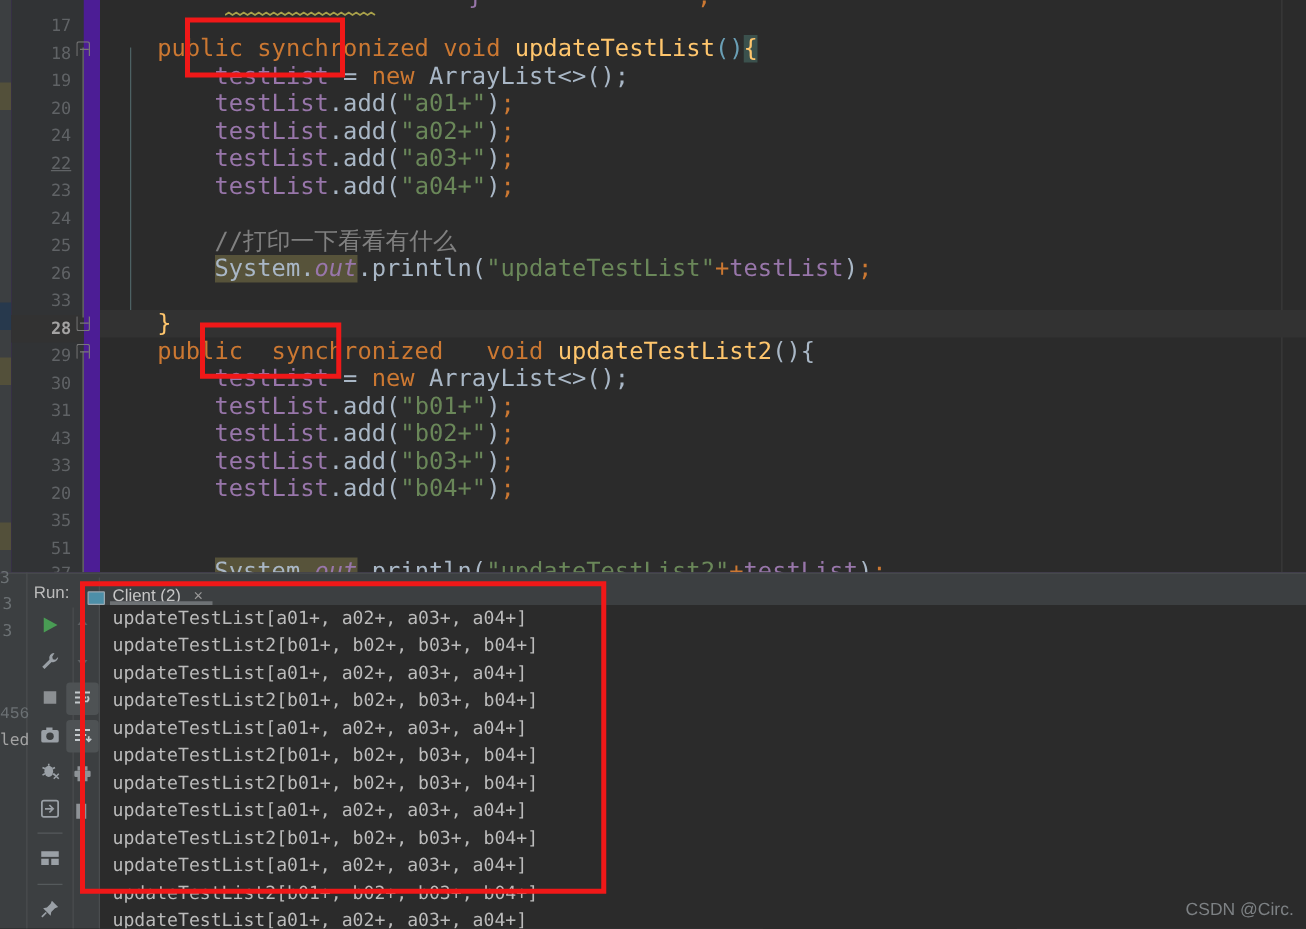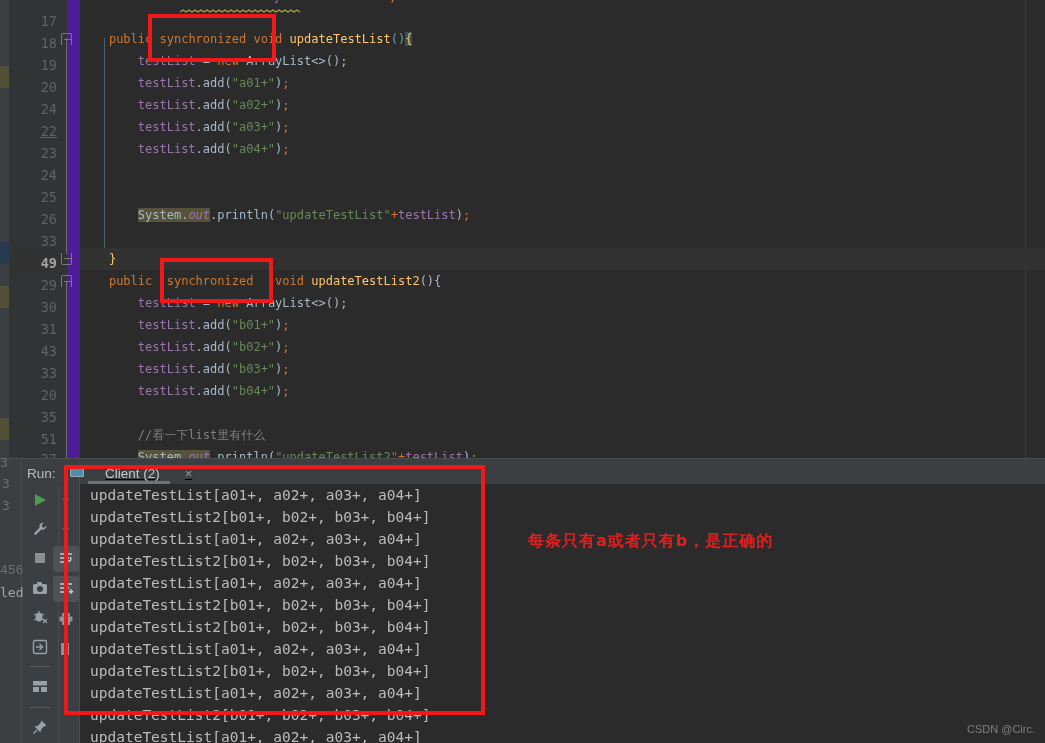--- a/index.html
+++ b/index.html
@@ -106,21 +106,21 @@
     position: absolute;
     width: 1px;
     background: #4d6163;
   }
 
   .code-line {
     position: absolute; left: 0;
     height: 22px; line-height: 22px;
     white-space: pre;
     font-family: "DejaVu Sans Mono", monospace;
-    font-size: 12px;
+    font-size: 19px;
     color: #a9b7c6;
   }
   .code-line.cur-line { background: #323232; width: 965px; }
 
   .kw   { color: #cc7832; }
   .mth  { color: #ffc66d; }
   .fld  { color: #9876aa; }
   .str  { color: #6a8759; }
   .cmt  { color: #808080; }
   .cls  { color: #a9b7c6; }
@@ -149,25 +149,24 @@
     color: #bbbbbb; font-size: 13.5px;
     font-family: "Liberation Sans", sans-serif;
   }
   .run-tabbar {
     position: absolute;
     left: 66px; top: 462px;
     height: 22px;
   }
   .run-tab {
     display: inline-flex;
-    align-items: flex-start;
+    align-items: flex-end;
     height: 22px;
-    gap: 21px;
+    gap: 6px;
     padding: 0 4px;
-    text-decoration: underline;
   }
   .tab-icon {
     width: 14px; height: 11px;
     border: 1.5px solid #9aa7b0;
     border-radius: 1px;
     background: #4d8fa8;
     position: relative;
   }
   .tab-label {
     color: #c7c7c7; font-size: 13.5px;
@@ -263,21 +262,21 @@
     position: absolute;
     color: #6b7073;
     font-family: "DejaVu Sans Mono", monospace;
     font-size: 13px;
   }
 
   .watermark {
     position: absolute;
     right: 10px; bottom: 8px;
     color: #7d8184;
-    font-size: 11px;
+    font-size: 14px;
     font-family: "Liberation Sans", sans-serif;
   }
 
   .edge-line {
     position: absolute;
     left: 21px; top: 458px;
     width: 1px; height: 285px;
     background: #4a4d4f;
   }
   .edge-line2 {
@@ -317,21 +316,21 @@
       <div class="gutter-line" style="top:32px;">18</div>
       <div class="gutter-line" style="top:54px;">19</div>
       <div class="gutter-line" style="top:76px;">20</div>
       <div class="gutter-line" style="top:98px;">24</div>
       <div class="gutter-line" style="top:120px;text-decoration:underline;">22</div>
       <div class="gutter-line" style="top:142px;">23</div>
       <div class="gutter-line" style="top:164px;">24</div>
       <div class="gutter-line" style="top:186px;">25</div>
       <div class="gutter-line" style="top:208px;">26</div>
       <div class="gutter-line" style="top:230px;">33</div>
-      <div class="gutter-line current" style="top:252px;">49</div>
+      <div class="gutter-line current" style="top:252px;">28</div>
       <div class="gutter-line" style="top:274px;">29</div>
       <div class="gutter-line" style="top:296px;">30</div>
       <div class="gutter-line" style="top:318px;">31</div>
       <div class="gutter-line" style="top:340px;">43</div>
       <div class="gutter-line" style="top:362px;">33</div>
       <div class="gutter-line" style="top:384px;">20</div>
       <div class="gutter-line" style="top:406px;">35</div>
       <div class="gutter-line" style="top:428px;">51</div>
       <div class="gutter-line" style="top:448px;">37</div>
     </div>
@@ -359,39 +358,39 @@
 
       <div class="code-line" style="top:50px;"><span class="op">        </span><span class="fld">testList</span><span class="op"> = </span><span class="kw">new</span><span class="op"> </span><span class="cls">ArrayList</span><span class="op">&lt;&gt;();</span></div>
 
       <div class="code-line" style="top:72px;"><span class="op">        </span><span class="fld">testList</span><span class="op">.</span><span class="cls">add</span><span class="op">(</span><span class="str">"a01+"</span><span class="op">)</span><span class="semi">;</span></div>
       <div class="code-line" style="top:94px;"><span class="op">        </span><span class="fld">testList</span><span class="op">.</span><span class="cls">add</span><span class="op">(</span><span class="str">"a02+"</span><span class="op">)</span><span class="semi">;</span></div>
       <div class="code-line" style="top:116px;"><span class="op">        </span><span class="fld">testList</span><span class="op">.</span><span class="cls">add</span><span class="op">(</span><span class="str">"a03+"</span><span class="op">)</span><span class="semi">;</span></div>
       <div class="code-line" style="top:138px;"><span class="op">        </span><span class="fld">testList</span><span class="op">.</span><span class="cls">add</span><span class="op">(</span><span class="str">"a04+"</span><span class="op">)</span><span class="semi">;</span></div>
 
       <div class="code-line" style="top:160px;"> </div>
 
+      <div class="code-line" style="top:182px;"><span class="op">        </span><span class="cmt">//打印一下看看有什么</span></div>
 
       <div class="code-line" style="top:204px;"><span class="op">        </span><span class="hl-ident"><span class="cls">System</span><span class="op">.</span><span class="fld" style="font-style:italic">out</span></span><span class="op">.</span><span class="cls">println</span><span class="op">(</span><span class="str">"updateTestList"</span><span class="kw">+</span><span class="fld">testList</span><span class="op">)</span><span class="semi">;</span></div>
 
       <div class="code-line" style="top:226px;"> </div>
 
       <div class="code-line cur-line" style="top:248px;"><span class="op">    </span><span class="caret-br">}</span></div>
 
       <div class="code-line" style="top:270px;"><span class="op">    </span><span class="kw">public</span><span class="op">  </span><span class="kw">synchronized</span><span class="op">   </span><span class="kw">void</span><span class="op"> </span><span class="mth">updateTestList2</span><span class="op">(){</span></div>
 
       <div class="code-line" style="top:292px;"><span class="op">        </span><span class="fld">testList</span><span class="op"> = </span><span class="kw">new</span><span class="op"> </span><span class="cls">ArrayList</span><span class="op">&lt;&gt;();</span></div>
 
       <div class="code-line" style="top:314px;"><span class="op">        </span><span class="fld">testList</span><span class="op">.</span><span class="cls">add</span><span class="op">(</span><span class="str">"b01+"</span><span class="op">)</span><span class="semi">;</span></div>
       <div class="code-line" style="top:336px;"><span class="op">        </span><span class="fld">testList</span><span class="op">.</span><span class="cls">add</span><span class="op">(</span><span class="str">"b02+"</span><span class="op">)</span><span class="semi">;</span></div>
       <div class="code-line" style="top:358px;"><span class="op">        </span><span class="fld">testList</span><span class="op">.</span><span class="cls">add</span><span class="op">(</span><span class="str">"b03+"</span><span class="op">)</span><span class="semi">;</span></div>
       <div class="code-line" style="top:380px;"><span class="op">        </span><span class="fld">testList</span><span class="op">.</span><span class="cls">add</span><span class="op">(</span><span class="str">"b04+"</span><span class="op">)</span><span class="semi">;</span></div>
 
       <div class="code-line" style="top:402px;"> </div>
 
-      <div class="code-line" style="top:424px;"><span class="op">        </span><span class="cmt">//看一下list里有什么</span></div>
 
       <div class="code-line" style="top:446px;"><span class="op">        </span><span class="hl-ident"><span class="cls">System</span><span class="op">.</span><span class="fld" style="font-style:italic">out</span></span><span class="op">.</span><span class="cls">println</span><span class="op">(</span><span class="str">"updateTestList2"</span><span class="kw">+</span><span class="fld">testList</span><span class="op">)</span><span class="semi">;</span></div>
     </div>
   </div>
 
   <div id="runpanel"></div>
   <div class="topline"></div>
   <div class="edge-line"></div>
   <div class="edge-line2"></div>
   <div class="edge-line3"></div>
@@ -512,21 +511,20 @@
     <div class="console-line">updateTestList2[b01+, b02+, b03+, b04+]</div>
     <div class="console-line">updateTestList[a01+, a02+, a03+, a04+]</div>
   </div>
 
   <div class="frag" style="left:0px; top:455px;">3</div>
   <div class="frag" style="left:2px; top:476px;">3</div>
   <div class="frag" style="left:2px; top:498px;">3</div>
   <div class="frag" style="left:0px; top:563px;font-family:Liberation Mono, monospace;">456</div>
   <div class="frag" style="left:0px; top:585px; color:#a3a3a3;">led</div>
 
-  <div class="annotation">每条只有a或者只有b，是正确的</div>
 
   <div class="redbox" id="redbox-1"></div>
   <div class="redbox" id="redbox-2"></div>
   <div class="redbox" id="redbox-3"></div>
 
   <div class="watermark">CSDN @Circ.</div>
 
 </div>
 
 </body></html>

